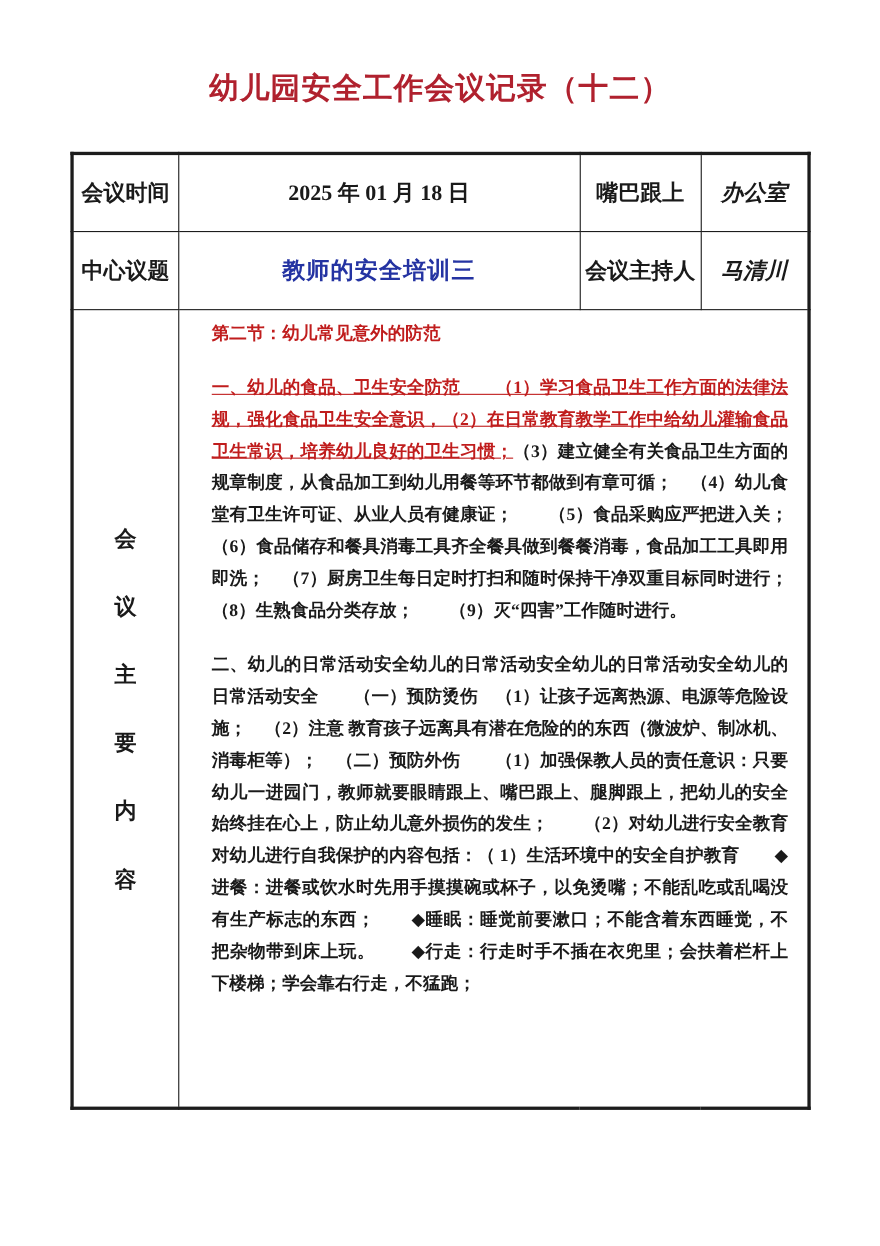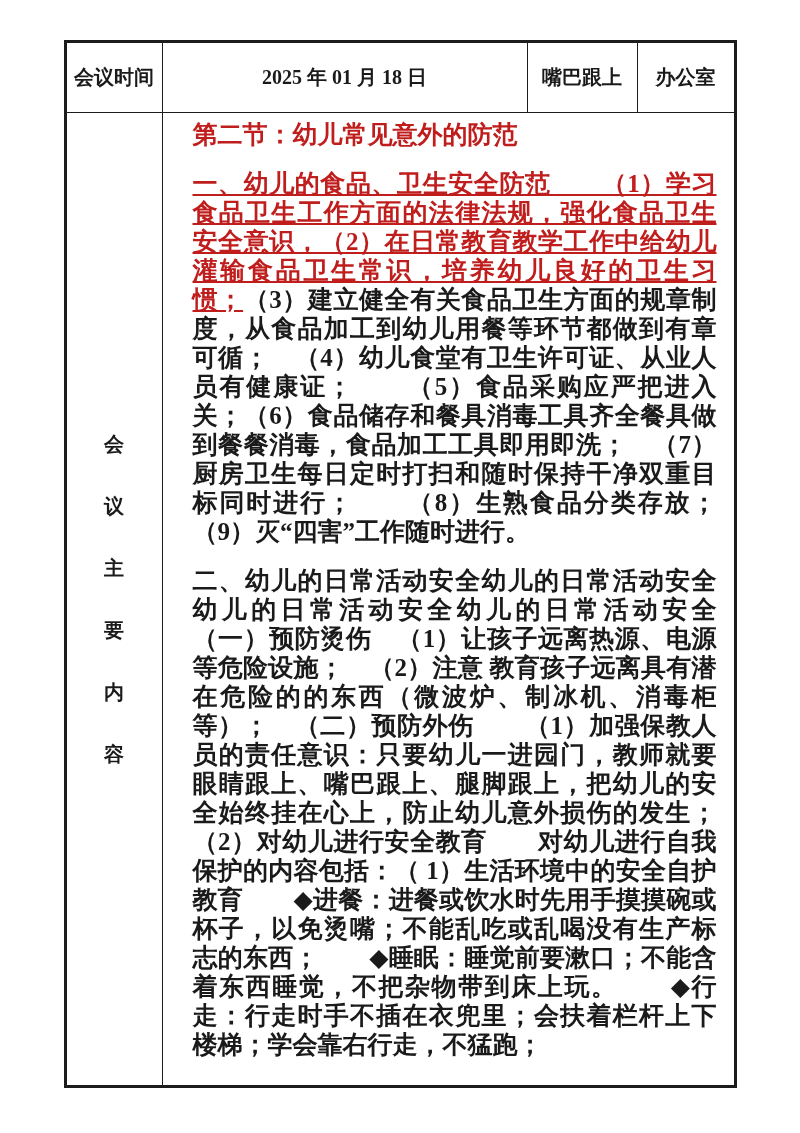--- a/index.html
+++ b/index.html
@@ -35,63 +35,70 @@
     border:3px solid var(--line);
   }
   td{
     border:1.5px solid var(--line);
     vertical-align:middle;
     font-size:20px;
   }
   td.c1{width:97px;}
   td.c2{width:365px;}
   td.c3{width:110px;}
-  td.c4{width:98px;}
+  td.c4{width:98px;font-style:italic;}
   tr.meta-row td{height:71px;text-align:center;}
   .topic-value{color:var(--topic-blue);font-size:21px;letter-spacing:1px;}
   td.side-cell{
     height:726px;
     text-align:center;
   }
   .side-label{
     display:flex;
     flex-direction:column;
     align-items:center;
     gap:35px;
     font-size:20px;
   }
   td.content-cell{
     vertical-align:top;
     padding:7px 17px 6px 30px;
   }
   .content-cell p{
-    font-size:25px;
+    font-size:16px;
     line-height:29px;
     text-align:justify;
   }
   .section-heading{
     color:var(--body-red);
     margin-bottom:20px;
   }
   .para{margin-bottom:20px;}
   .red-run{color:var(--body-red);text-decoration:underline;}
 </style>
 </head>
 <body>
 
 <div class="page">
 
+  <h1 class="doc-title">幼儿园安全工作会议记录（十二）</h1>
 
   <table class="meeting-table">
     <tbody>
         <tr class="meta-row">
       <td class="c1">会议时间</td>
       <td class="c2">2025 年 01 月 18 日</td>
       <td class="c3">嘴巴跟上</td>
       <td class="c4">办公室</td>
+    </tr>
+    <tr class="meta-row">
+      <td class="c1">中心议题</td>
+      <td class="c2"><span class="topic-value">教师的安全培训三</span></td>
+      <td class="c3">会议主持人</td>
+      <td class="c4">马清川</td>
     </tr>
     <tr>
       <td class="c1 side-cell">
         <div class="side-label">
           <span>会</span>
           <span>议</span>
           <span>主</span>
           <span>要</span>
           <span>内</span>
           <span>容</span>

